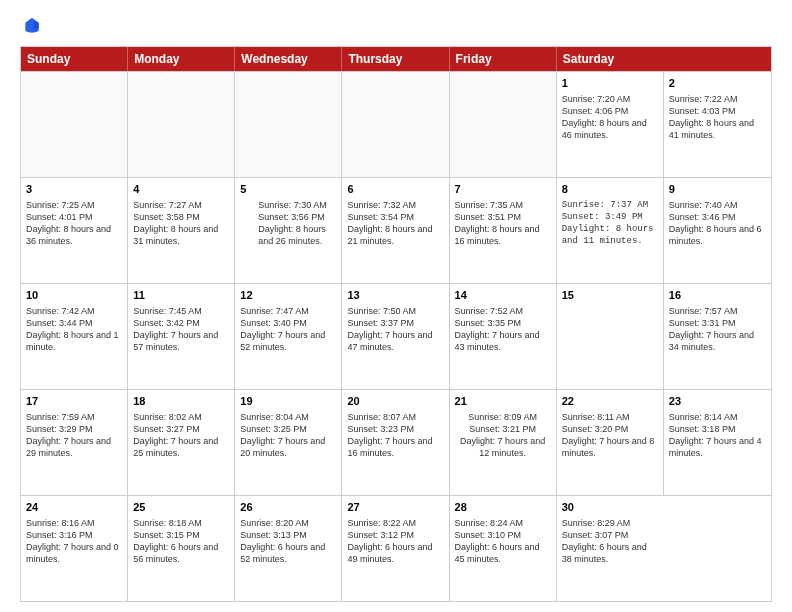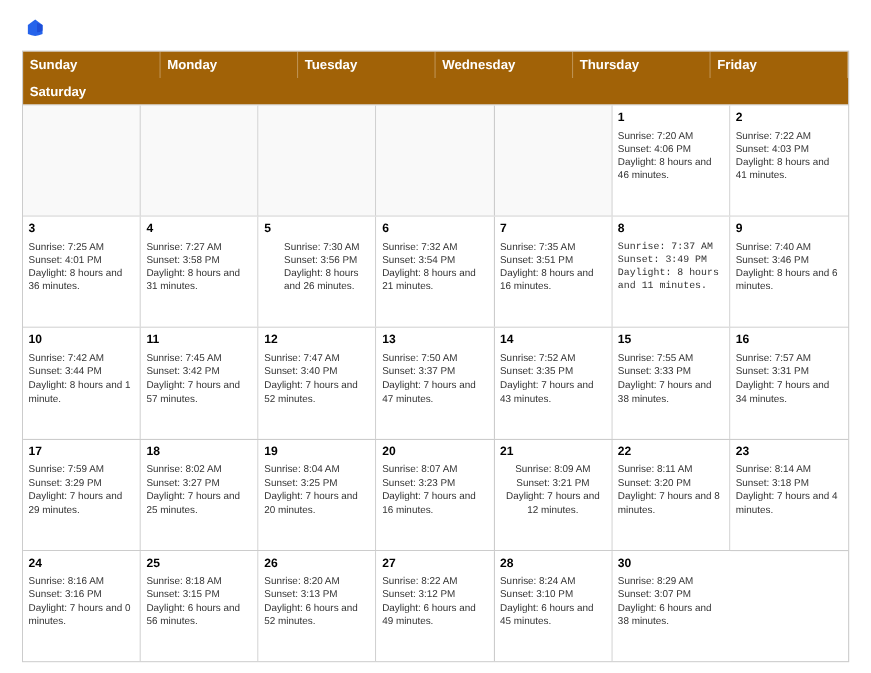--- a/index.html
+++ b/index.html
@@ -52,22 +52,22 @@
       color: #444;
     }
     .calendar {
       flex: 1;
       display: flex;
       flex-direction: column;
       border: 1px solid #ccc;
     }
     .cal-header {
       display: grid;
-      grid-template-columns: repeat(6, 1fr);
-      background: #a16207;
+      grid-template-columns: repeat(7, 1fr);
+      background: #b91c1c;
     }
     .cal-header-cell {
       color: #fff;
       font-weight: bold;
       font-size: 12px;
       padding: 5px 6px;
       text-align: left;
       border-right: 1px solid rgba(255,255,255,0.3);
     }
     .cal-header-cell:last-child { border-right: none; }
@@ -121,21 +121,20 @@
     <div class="title-block">
       <div class="month-title"></div>
       <div class="location"></div>
     </div>
   </div>
 
   <div class="calendar">
     <div class="cal-header">
     <div class="cal-header-cell">Sunday</div>
         <div class="cal-header-cell">Monday</div>
-        <div class="cal-header-cell">Tuesday</div>
         <div class="cal-header-cell">Wednesday</div>
         <div class="cal-header-cell">Thursday</div>
         <div class="cal-header-cell">Friday</div>
         <div class="cal-header-cell">Saturday</div>
       </div>
     <div class="cal-body">
     <div class="cal-row">
           <div class="cal-cell empty"></div>
           <div class="cal-cell empty"></div>
           <div class="cal-cell empty"></div>
@@ -224,23 +223,20 @@
 Daylight: 7 hours and 47 minutes.</div>
           </div>
           <div class="cal-cell">
             <div class="day-num">14</div>
             <div class="cell-text" style="white-space: pre-line;">Sunrise: 7:52 AM
 Sunset: 3:35 PM
 Daylight: 7 hours and 43 minutes.</div>
           </div>
           <div class="cal-cell">
             <div class="day-num">15</div>
-            <div class="cell-text" style="white-space: pre-line;">Sunrise: 7:55 AM
-Sunset: 3:33 PM
-Daylight: 7 hours and 38 minutes.</div>
           </div>
           <div class="cal-cell">
             <div class="day-num">16</div>
             <div class="cell-text" style="white-space: pre-line;">Sunrise: 7:57 AM
 Sunset: 3:31 PM
 Daylight: 7 hours and 34 minutes.</div>
           </div>
         </div>
         <div class="cal-row">
           <div class="cal-cell">

